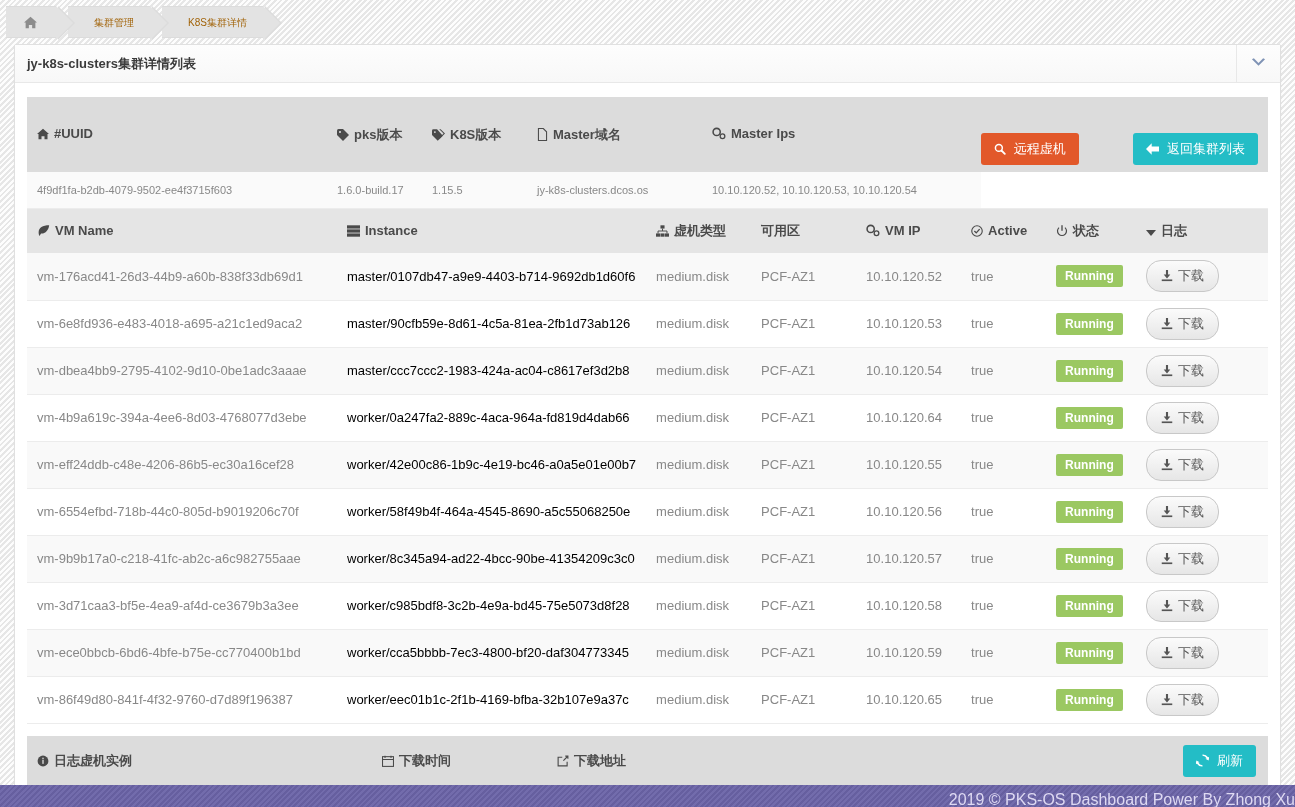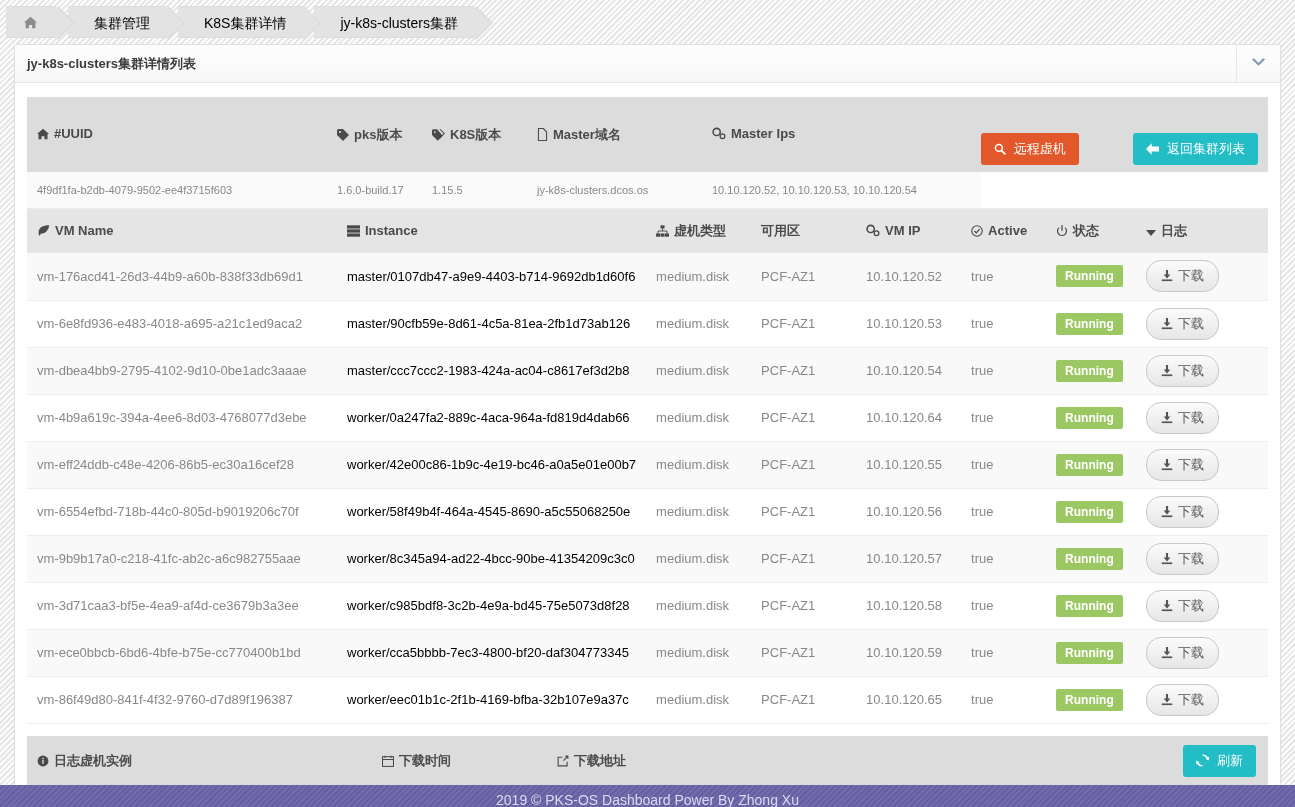--- a/index.html
+++ b/index.html
@@ -15,22 +15,22 @@
         rgba(228,228,228,0.85) 2px, rgba(228,228,228,0.85) 4px);
     overflow:hidden;
   }
 
   
   #breadcrumb-bar { height:44px; padding:6px 0 0 6px; display:flex; align-items:flex-start; }
   .crumb {
     position:relative;
     height:32px; line-height:32px;
     background:#e3e3e3;
-    color:#000000;
-    font-size:14px;
+    color:#a16207;
+    font-size:10px;
     padding:0 16px 0 26px;
     margin-right:12px;
     white-space:nowrap;
     border-top:1px solid #dcdcdc;
     border-bottom:1px solid #dcdcdc;
   }
   .crumb.home { padding:0 14px 0 18px; color:#8c8c8c; font-size:13px; }
   .crumb:first-child { padding-left:18px; }
   .crumb::after {
     content:""; position:absolute; top:-1px; right:-17px;
@@ -170,22 +170,22 @@
   .log-table thead th.refresh-cell { text-align:right; padding-right:12px; }
 
   
   #page-footer {
     position:absolute; left:0; bottom:0;
     width:1295px; height:22px;
     background:#6b64a8;
     background-image:repeating-linear-gradient(135deg,
         rgba(255,255,255,0.05) 0 2px, rgba(0,0,0,0.05) 2px 4px);
     color:#ded9f2;
-    font-size:14px;
-    text-align:center;
+    font-size:16px;
+    text-align:right;
     line-height:30px;
     overflow:hidden;
   }
   .ico { display:inline-block; vertical-align:-2px; margin-right:5px; }
 </style>
 </head>
 <body>
 
 <div id="breadcrumb-bar">
   <div class="crumb home">
@@ -193,23 +193,20 @@
       <svg width="13" height="13" viewBox="0 0 16 16">
           <path fill="#8c8c8c" d="M8 1L0 8h2v7h4v-4h4v4h4V8h2z"></path>
         </svg>
     </span>
   </div>
   <div class="crumb">
     <span>集群管理</span>
   </div>
   <div class="crumb">
     <span>K8S集群详情</span>
-  </div>
-  <div class="crumb">
-    <span>jy-k8s-clusters集群</span>
   </div>
 </div>
 
 <div id="panel">
 
   <div id="panel-head">
     <div id="panel-title">jy-k8s-clusters集群详情列表</div>
     <div id="panel-collapse">
       <span>
         <svg width="15" height="10" viewBox="0 0 16 10">

